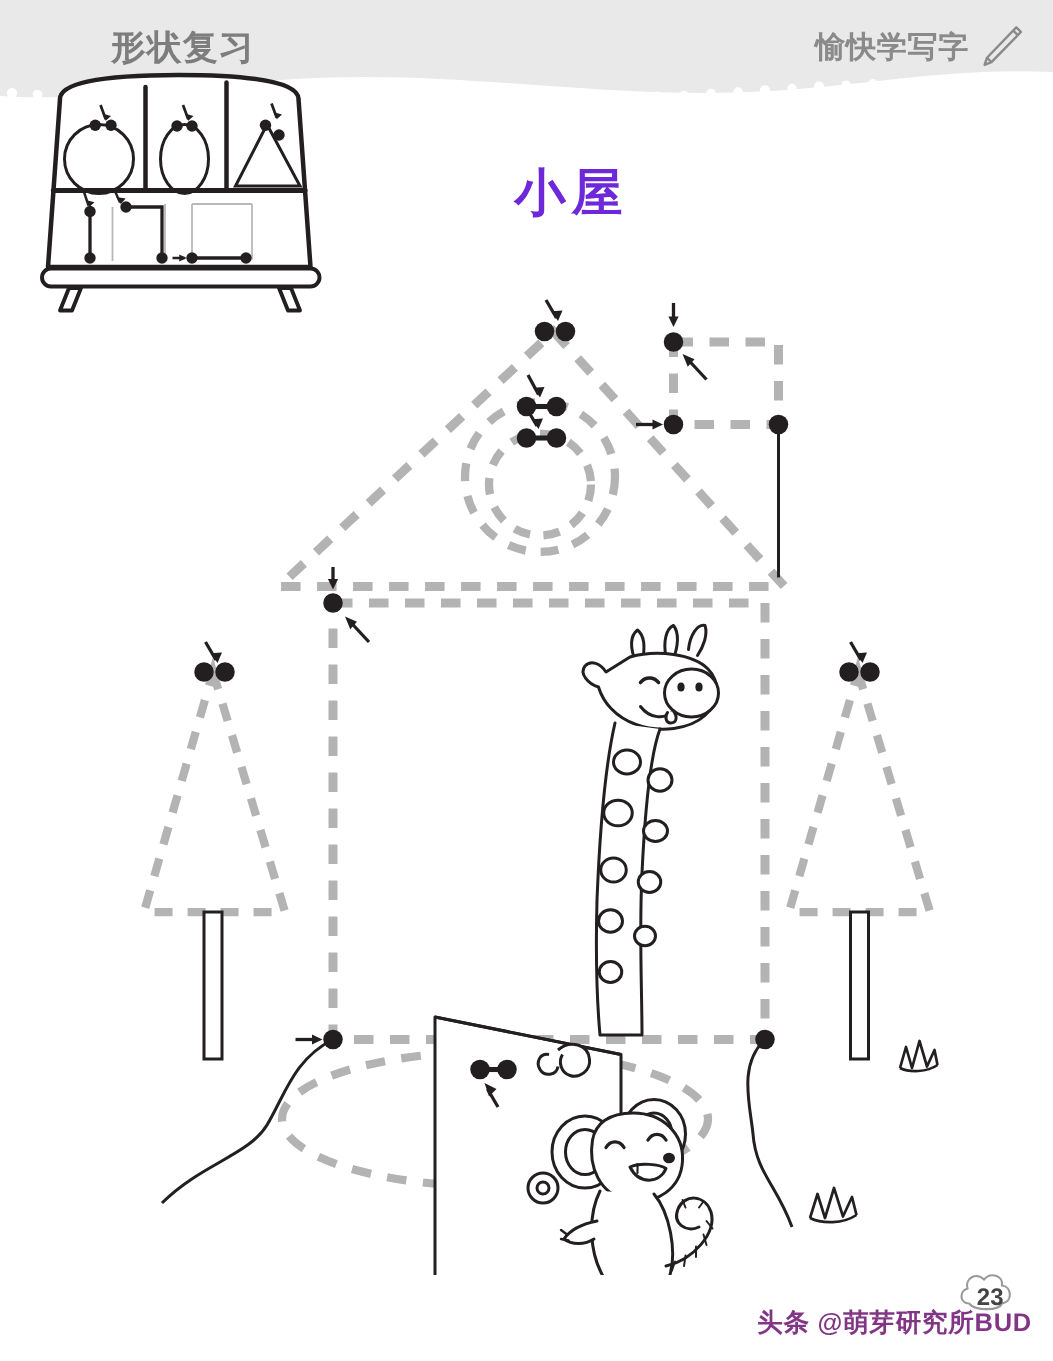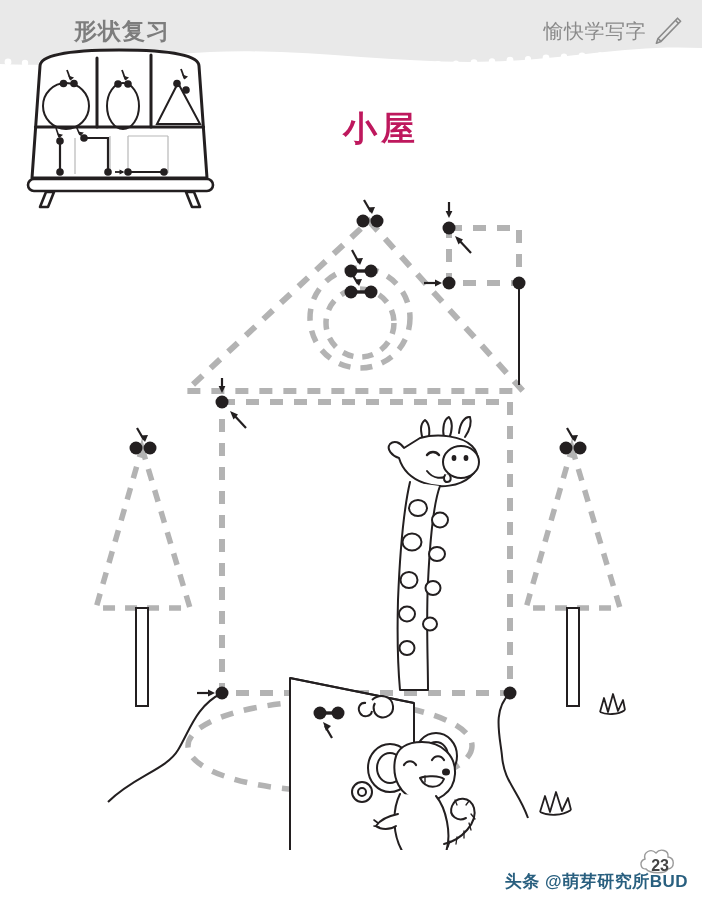--- a/index.html
+++ b/index.html
@@ -35,42 +35,42 @@
     font-weight: bold;
     color: #7d7d7d;
     letter-spacing: 1px;
     white-space: nowrap;
   }
   .header-title-right {
     position: absolute;
     right: 56px;
     top: 18px;
     font-size: 20px;
-    font-weight: normal;
+    font-weight: bold;
     color: #8a8a8a;
     letter-spacing: 0.5px;
     white-space: nowrap;
   }
   .pencil-icon {
     position: absolute;
     right: 18px;
     top: 14px;
     width: 34px;
     height: 34px;
   }
   
   .page-title {
     position: absolute;
     left: 0;
     top: 106px;
     width: 702px;
     text-align: center;
     font-size: 34px;
     font-weight: bold;
-    color: #be185d;
+    color: #6d28d9;
     letter-spacing: 4px;
   }
   .page-title .inner { margin-left: 60px; }
   
   .easel {
     position: absolute;
     left: 18px;
     top: 44px;
     width: 215px;
     height: 165px;
@@ -83,21 +83,21 @@
     width: 702px;
     height: 660px;
   }
   
   .watermark {
     position: absolute;
     right: 14px;
     bottom: 14px;
     font-size: 17px;
     font-weight: bold;
-    color: #0c4a6e;
+    color: #701a75;
     opacity: 0.88;
     white-space: nowrap;
     letter-spacing: 0.5px;
   }
   .page-number {
     position: absolute;
     right: 24px;
     bottom: 26px;
     width: 40px;
     height: 34px;

